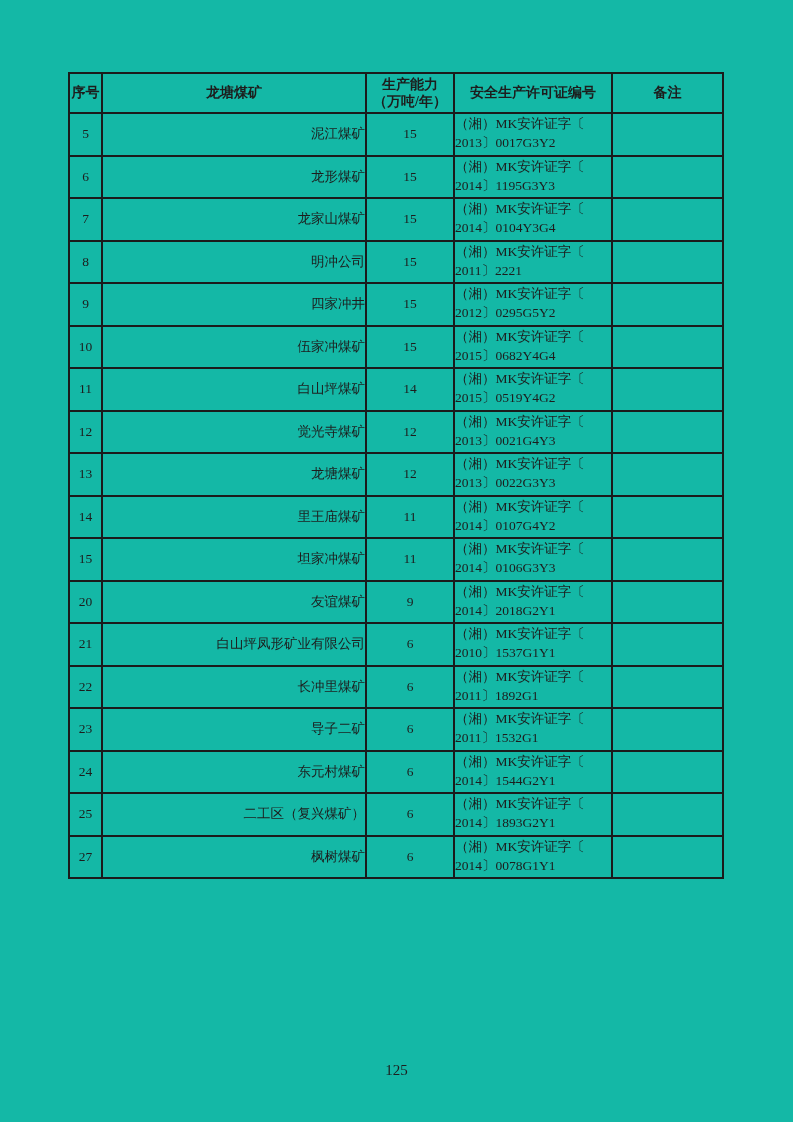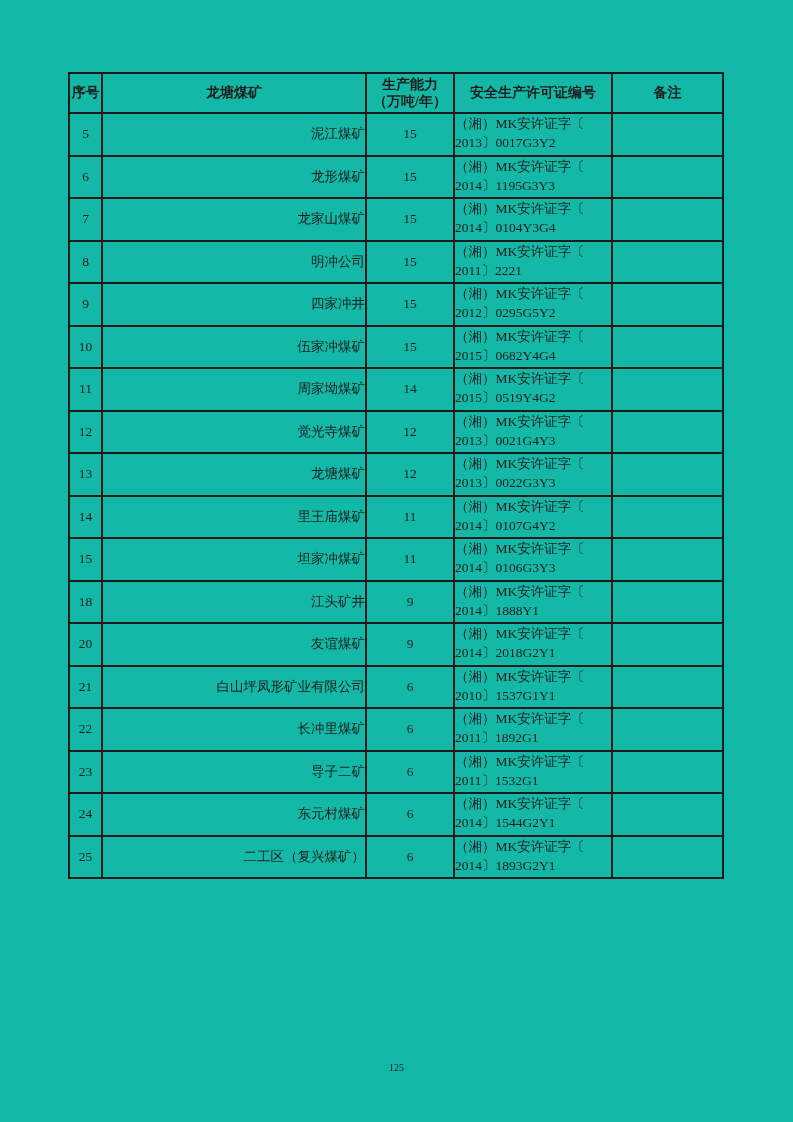--- a/index.html
+++ b/index.html
@@ -51,21 +51,21 @@
   .c-cap  { text-align: center; }
   .c-lic  { text-align: left; font-size: 13px; line-height: 1.4; }
   .lic-line { display: block; white-space: nowrap; }
   .c-remark { }
   .page-number {
     position: absolute;
     left: 0;
     right: 0;
     top: 1062px;
     text-align: center;
-    font-size: 10px;
+    font-size: 15px;
     color: #1d1d1d;
   }
 </style>
 </head>
 <body>
 
 <div class="page">
 
   <table class="mine-table">
     <colgroup>
@@ -143,21 +143,21 @@
           <td class="c-name">伍家冲煤矿</td>
           <td class="c-cap">15</td>
           <td class="c-lic">
             <span class="lic-line">（湘）MK安许证字〔</span>
             <span class="lic-line">2015〕0682Y4G4</span>
           </td>
           <td class="c-remark"></td>
         </tr>
         <tr>
           <td class="c-idx">11</td>
-          <td class="c-name">周家坳煤矿</td>
+          <td class="c-name">白山坪煤矿</td>
           <td class="c-cap">14</td>
           <td class="c-lic">
             <span class="lic-line">（湘）MK安许证字〔</span>
             <span class="lic-line">2015〕0519Y4G2</span>
           </td>
           <td class="c-remark"></td>
         </tr>
         <tr>
           <td class="c-idx">12</td>
           <td class="c-name">觉光寺煤矿</td>
@@ -192,30 +192,20 @@
           <td class="c-idx">15</td>
           <td class="c-name">坦家冲煤矿</td>
           <td class="c-cap">11</td>
           <td class="c-lic">
             <span class="lic-line">（湘）MK安许证字〔</span>
             <span class="lic-line">2014〕0106G3Y3</span>
           </td>
           <td class="c-remark"></td>
         </tr>
         <tr>
-          <td class="c-idx">18</td>
-          <td class="c-name">江头矿井</td>
-          <td class="c-cap">9</td>
-          <td class="c-lic">
-            <span class="lic-line">（湘）MK安许证字〔</span>
-            <span class="lic-line">2014〕1888Y1</span>
-          </td>
-          <td class="c-remark"></td>
-        </tr>
-        <tr>
           <td class="c-idx">20</td>
           <td class="c-name">友谊煤矿</td>
           <td class="c-cap">9</td>
           <td class="c-lic">
             <span class="lic-line">（湘）MK安许证字〔</span>
             <span class="lic-line">2014〕2018G2Y1</span>
           </td>
           <td class="c-remark"></td>
         </tr>
         <tr>
@@ -261,18 +251,28 @@
         <tr>
           <td class="c-idx">25</td>
           <td class="c-name">二工区（复兴煤矿）</td>
           <td class="c-cap">6</td>
           <td class="c-lic">
             <span class="lic-line">（湘）MK安许证字〔</span>
             <span class="lic-line">2014〕1893G2Y1</span>
           </td>
           <td class="c-remark"></td>
         </tr>
+        <tr>
+          <td class="c-idx">27</td>
+          <td class="c-name">枫树煤矿</td>
+          <td class="c-cap">6</td>
+          <td class="c-lic">
+            <span class="lic-line">（湘）MK安许证字〔</span>
+            <span class="lic-line">2014〕0078G1Y1</span>
+          </td>
+          <td class="c-remark"></td>
+        </tr>
       </tbody>
   </table>
 
   <div class="page-number">125</div>
 
 </div>
 
 </body></html>

